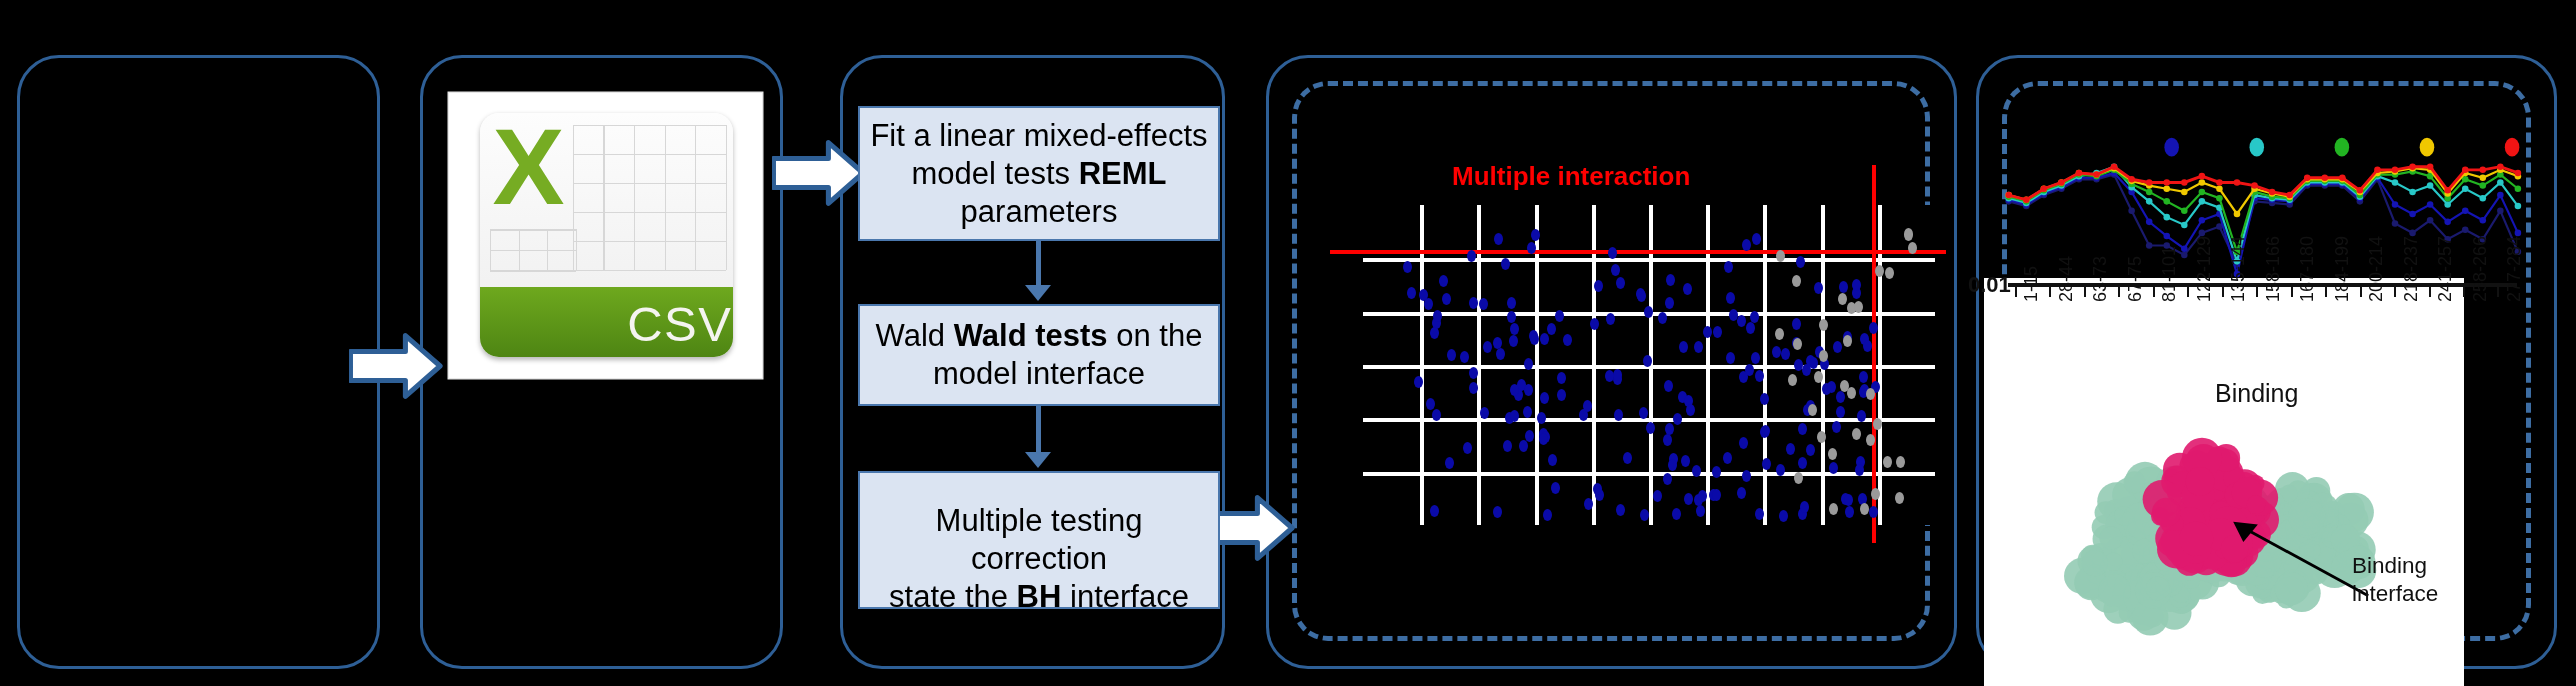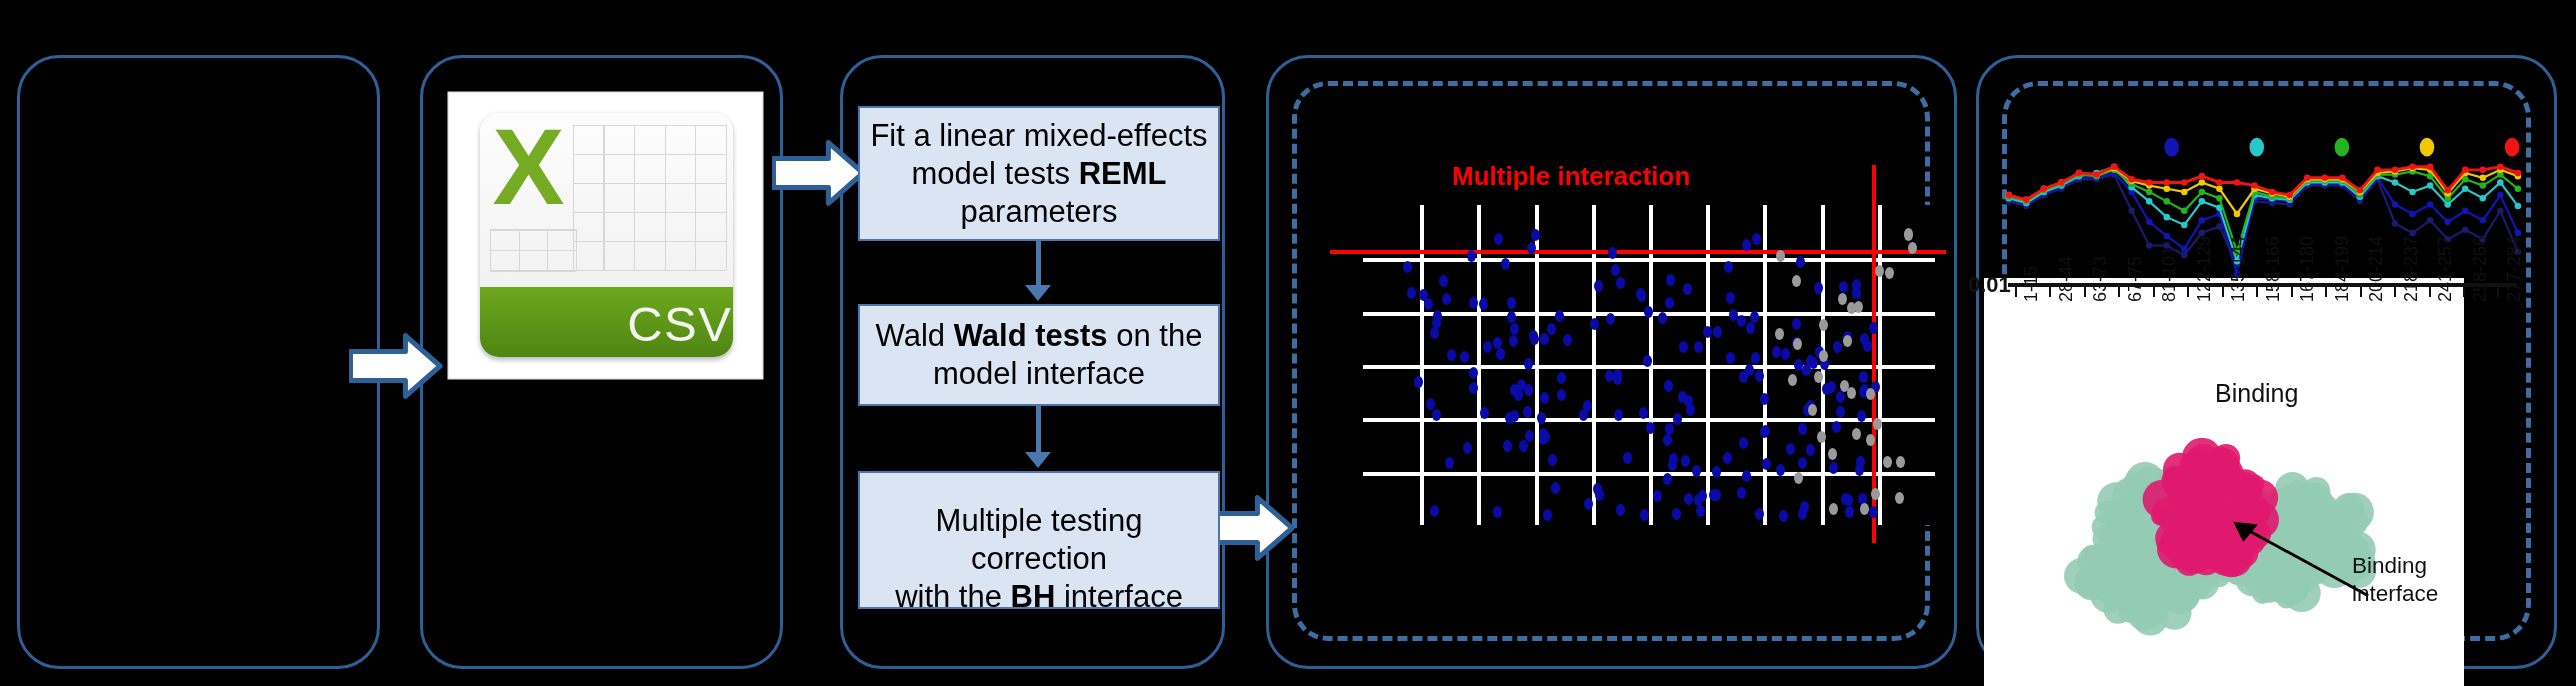--- a/index.html
+++ b/index.html
@@ -151,21 +151,21 @@
   <span>
     <span>Wald </span><b>Wald tests</b><span> on the model interface</span>
   </span>
 </div>
 <div class="vconn" style="left:1036px;top:406px;height:48px;"></div>
 <div class="vtip" style="left:1025px;top:452px;"></div>
 
 <div class="step" id="step-3">
   <span style="white-space:pre-line;">
     <span>Multiple testing correction
-with the </span><b>BH</b><span> interface</span>
+state the </span><b>BH</b><span> interface</span>
   </span>
 </div>
 
 <div id="scatter-title">Multiple interaction</div>
 <div id="scatter-vlabel">Threshold state</div>
 <div id="scatter">
     <div class="grid-h" style="top: 53px;"></div>
     <div class="grid-h" style="top: 107px;"></div>
     <div class="grid-h" style="top: 160px;"></div>
     <div class="grid-h" style="top: 213px;"></div>

